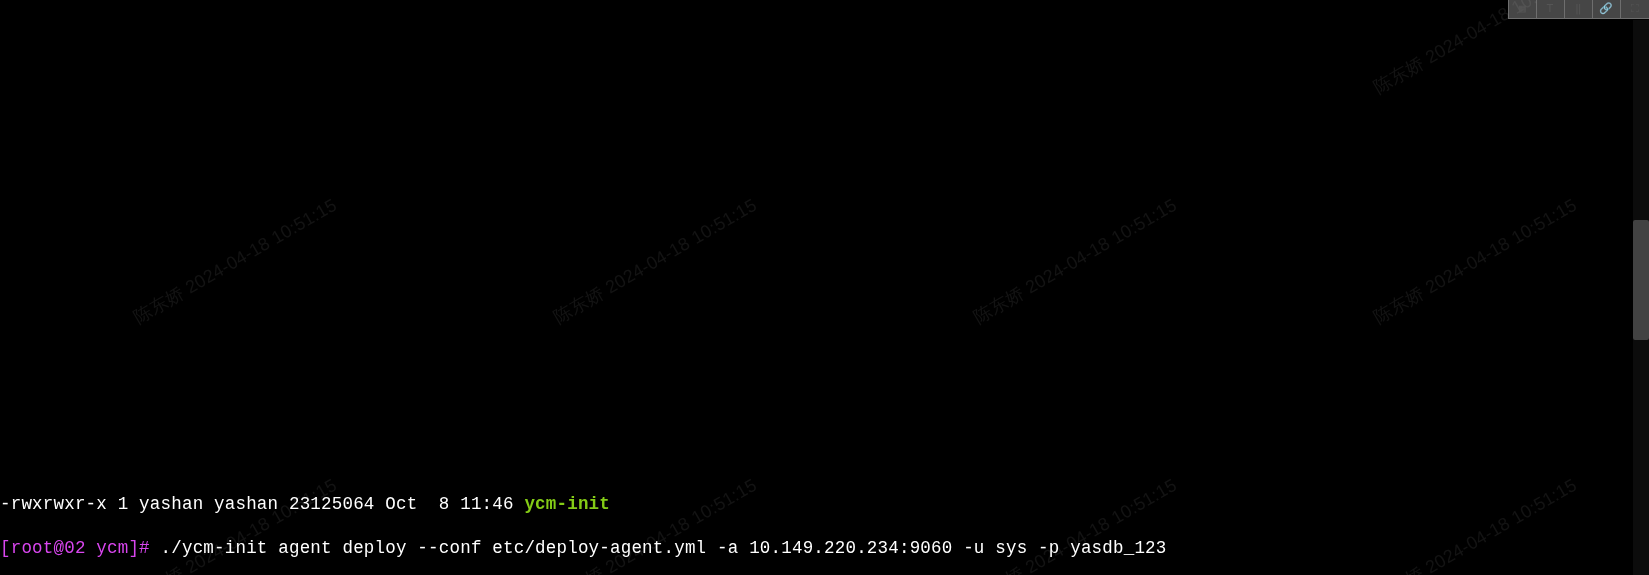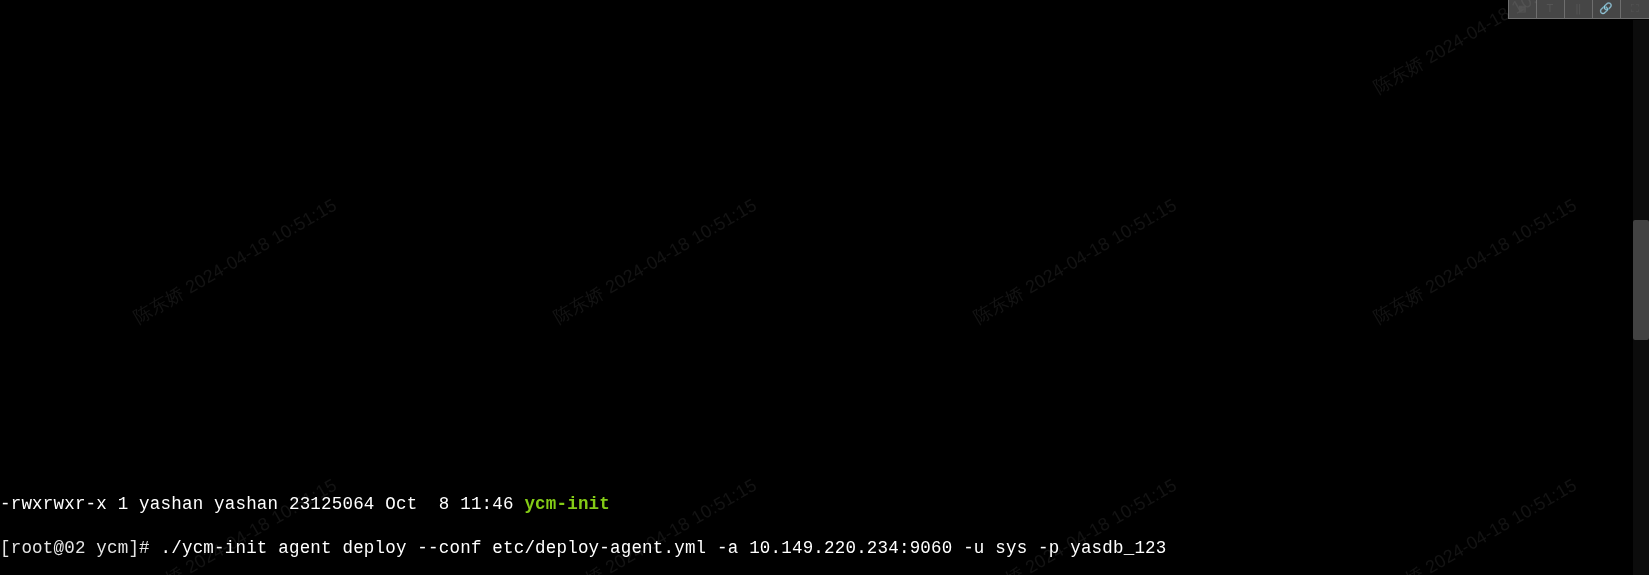--- a/index.html
+++ b/index.html
@@ -10,21 +10,21 @@
     font-size: 17.5px;
     line-height: 1.28;
     width: 1649px;
     height: 575px;
     overflow: hidden;
     position: relative;
     white-space: pre;
     letter-spacing: 0.2px;
   }
   .green { color: #84cc16; font-weight: bold; }
-  .prompt { color: #e5e5e5; }
+  .prompt { color: #d946ef; }
   .toolbar {
     position: absolute;
     top: 0;
     right: 0;
     display: flex;
     gap: 0;
     background: rgba(200,200,200,0.35);
     border: 1px solid rgba(150,150,150,0.5);
     border-top: none;
     border-right: none;

